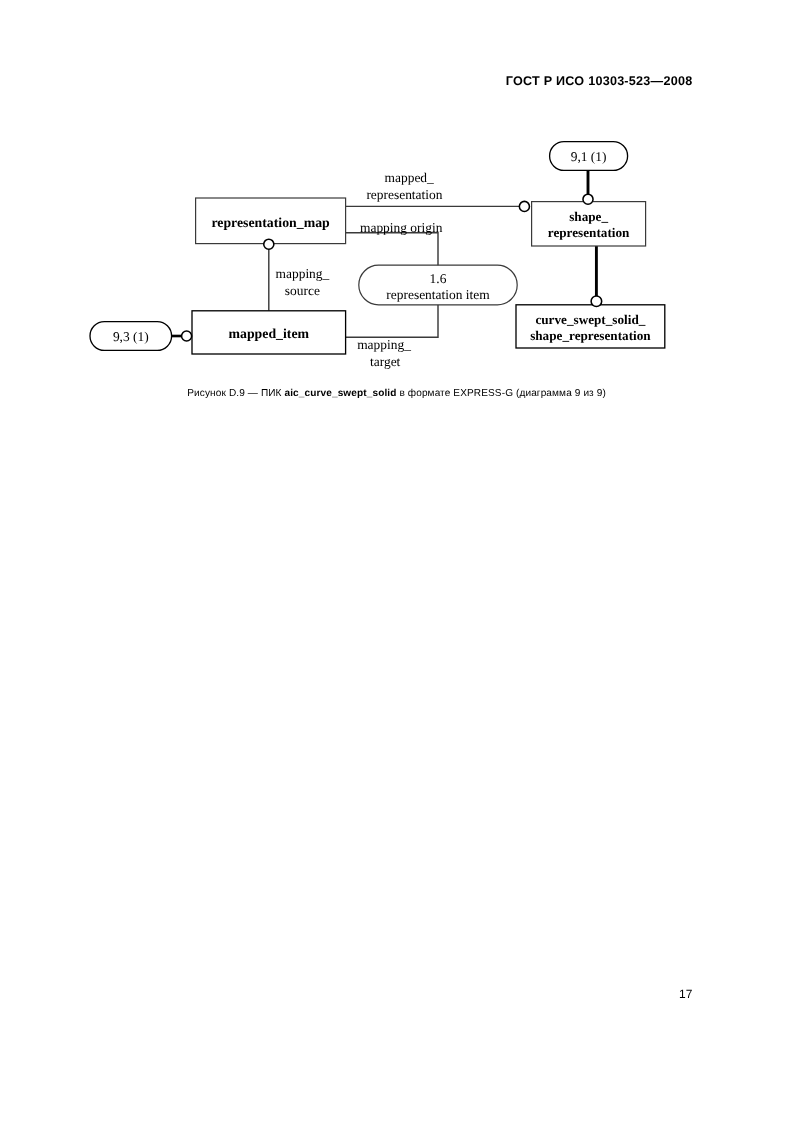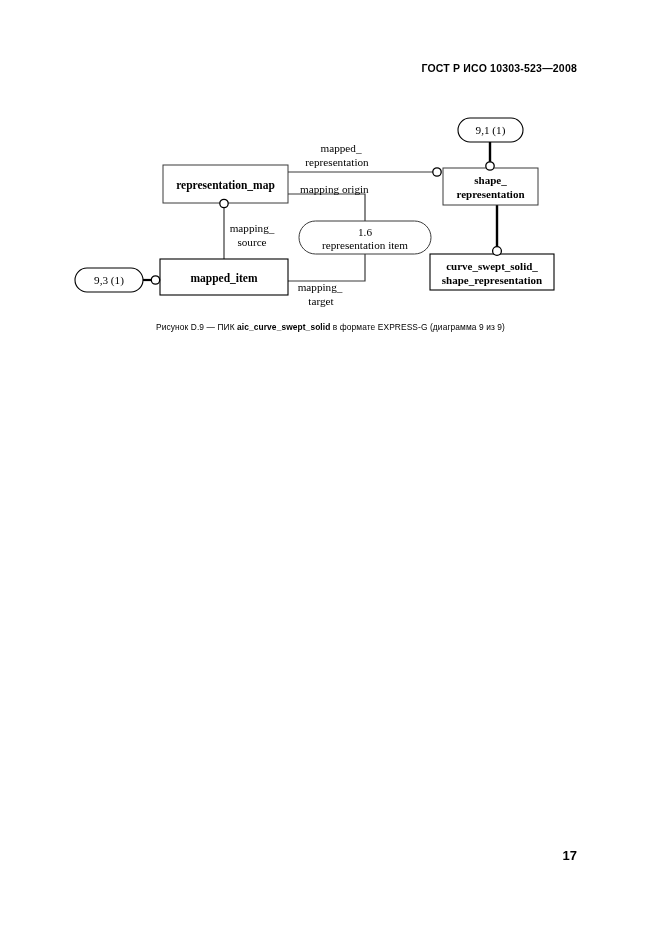--- a/index.html
+++ b/index.html
@@ -59,25 +59,24 @@
     white-space: nowrap;
     letter-spacing: 0.1px;
   }
   .caption .bold {
     font-weight: bold;
   }
   
   .page-number {
     position: absolute;
     right: 84px;
-    top: 848px;
+    top: 824px;
     font-family: "Liberation Sans", sans-serif;
-    font-size: 13px;
+    font-size: 10px;
     color: #000;
-    font-weight: bold;
   }
   
   text {
     font-family: "Liberation Serif", serif;
     fill: #000;
   }
   .t-entity {
     font-weight: bold;
     font-size: 11.5px;
   }

